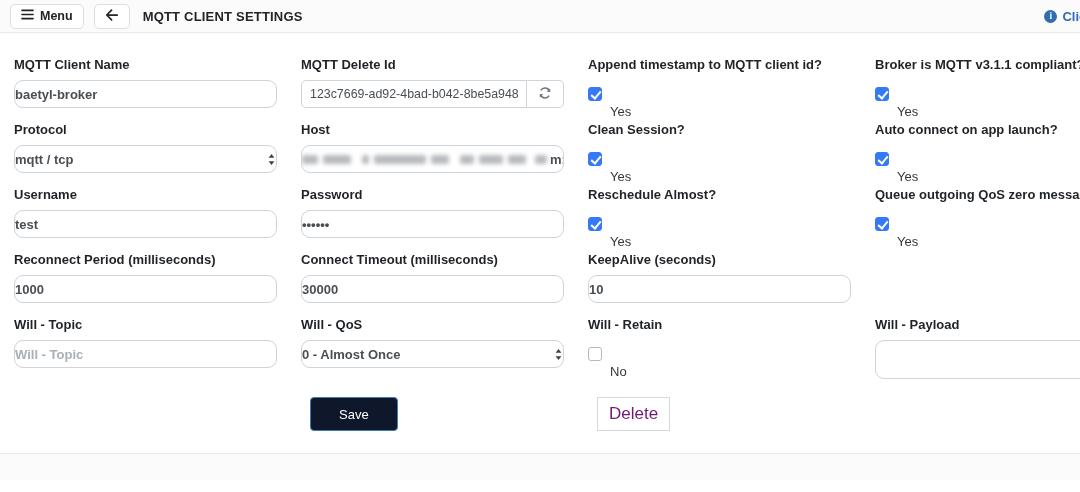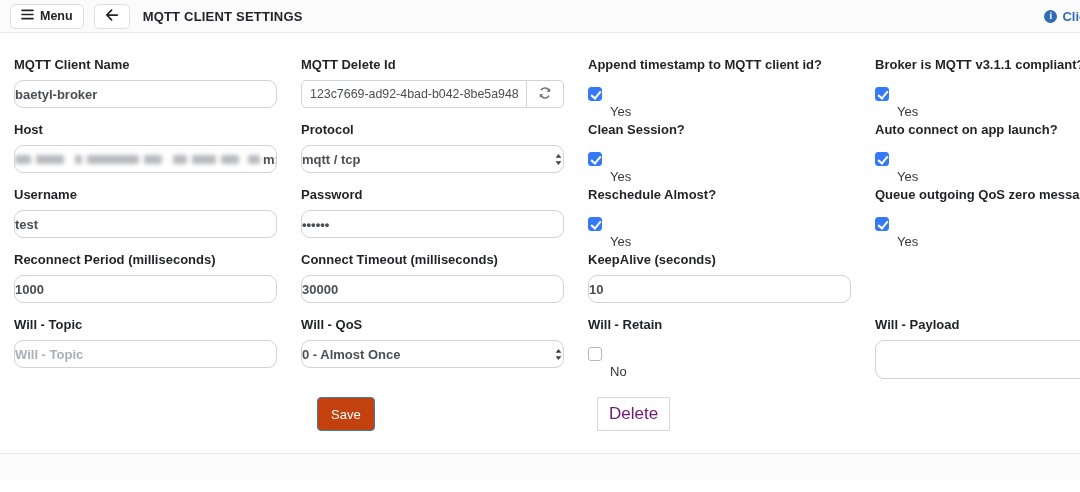--- a/index.html
+++ b/index.html
@@ -86,23 +86,23 @@
   }
   .check-label { font-size:13px; color:#33383d;margin-top:34px; }
 
   
   .host-box { display:flex; align-items:center; gap:5px; overflow:hidden; }
   .blob { display:inline-block; height:9px; border-radius:2px; background:#b7babe; filter:blur(2px); flex:0 0 auto; }
   .b1{width:16px}.b2{width:28px}.b3{width:7px;margin-left:6px}.b4{width:52px}.b5{width:18px}
   .b6{width:14px;margin-left:6px}.b7{width:24px}.b8{width:18px}.b9{width:12px;margin-left:4px}
   .host-suffix { font-size:13px; color:#4a4f54; margin-left:-2px; white-space:nowrap; }
   .save-btn {
-    grid-column:2; justify-self:start; margin-left:16px;
-    background:#c2410c; color:#fff; border:1px solid #3e7db3; border-radius:4px;
-    font-family:inherit; font-size:13px; padding:6px 13px; cursor:pointer;
+    grid-column:2; justify-self:start; margin-left:9px;
+    background:#0f172a; color:#fff; border:1px solid #3e7db3; border-radius:4px;
+    font-family:inherit; font-size:13px; padding:6px 28px; cursor:pointer;
   }
   .delete-btn {
     grid-column:3; justify-self:start; margin-left:9px;
     background:#fff; color:#701a75; border:1px solid #d6d9dc; border-radius:0;
     font-family:inherit; font-size:17px; padding:6px 11px; cursor:pointer;
   }
 
   
   .footer { width:1142px; height:62px; background:#fbfbfb; border-top:1px solid #e9e9e9; margin-top:22px; }
 
@@ -172,49 +172,49 @@
 
         <div class="field cut-col">
           <label class="flabel">Broker is MQTT v3.1.1 compliant?</label>
           <div class="check-row">
             <span class="checkbox" data-checked="true"></span>
             <span class="check-label">Yes</span>
           </div>
         </div>
 
         <div class="field">
+          <label class="flabel">Protocol</label>
+          <div class="control select">
+            <span>mqtt / tcp</span>
+            <span class="updown">
+              <svg width="9" height="13" viewBox="0 0 10 14">
+                  <path d="M5 1 8.2 5H1.8Z" fill="#3c4146"></path>
+                  <path d="M5 13 8.2 9H1.8Z" fill="#3c4146"></path>
+                </svg>
+            </span>
+          </div>
+        </div>
+
+        <div class="field">
           <label class="flabel">Host</label>
           <div class="control host-box">
             <span class="blob b1"></span>
             <span class="blob b2"></span>
             <span class="blob b3"></span>
             <span class="blob b4"></span>
             <span class="blob b5"></span>
             <span class="blob b6"></span>
             <span class="blob b7"></span>
             <span class="blob b8"></span>
             <span class="blob b9"></span>
             <span class="host-suffix">m:8003</span>
           </div>
         </div>
 
         <div class="field">
-          <label class="flabel">Protocol</label>
-          <div class="control select">
-            <span>mqtt / tcp</span>
-            <span class="updown">
-              <svg width="9" height="13" viewBox="0 0 10 14">
-                  <path d="M5 1 8.2 5H1.8Z" fill="#3c4146"></path>
-                  <path d="M5 13 8.2 9H1.8Z" fill="#3c4146"></path>
-                </svg>
-            </span>
-          </div>
-        </div>
-
-        <div class="field">
           <label class="flabel">Clean Session?</label>
           <div class="check-row">
             <span class="checkbox" data-checked="true"></span>
             <span class="check-label">Yes</span>
           </div>
         </div>
 
         <div class="field cut-col">
           <label class="flabel">Auto connect on app launch?</label>
           <div class="check-row">

